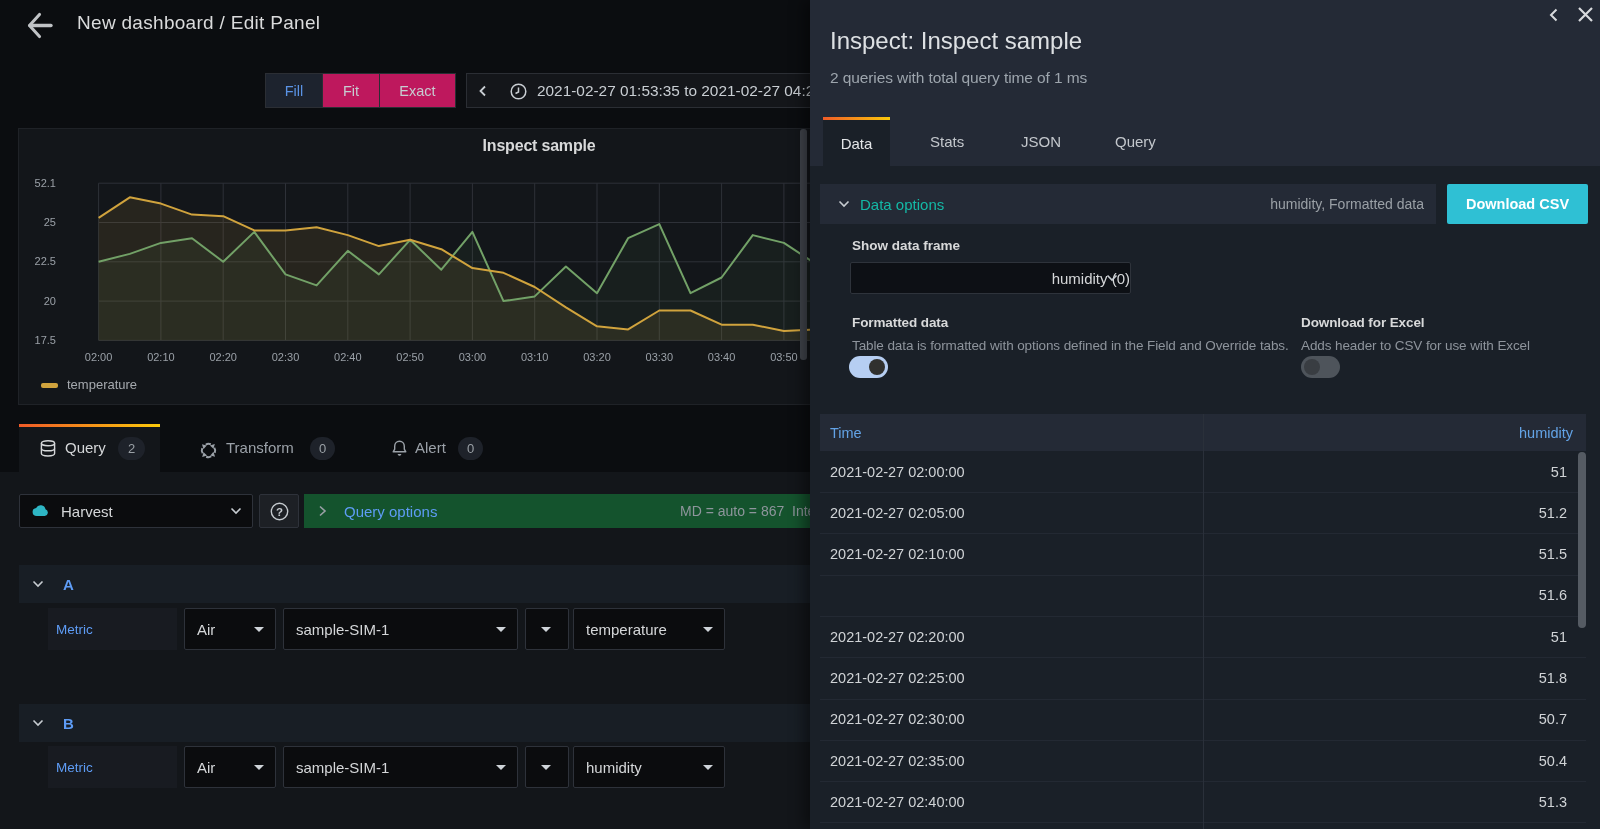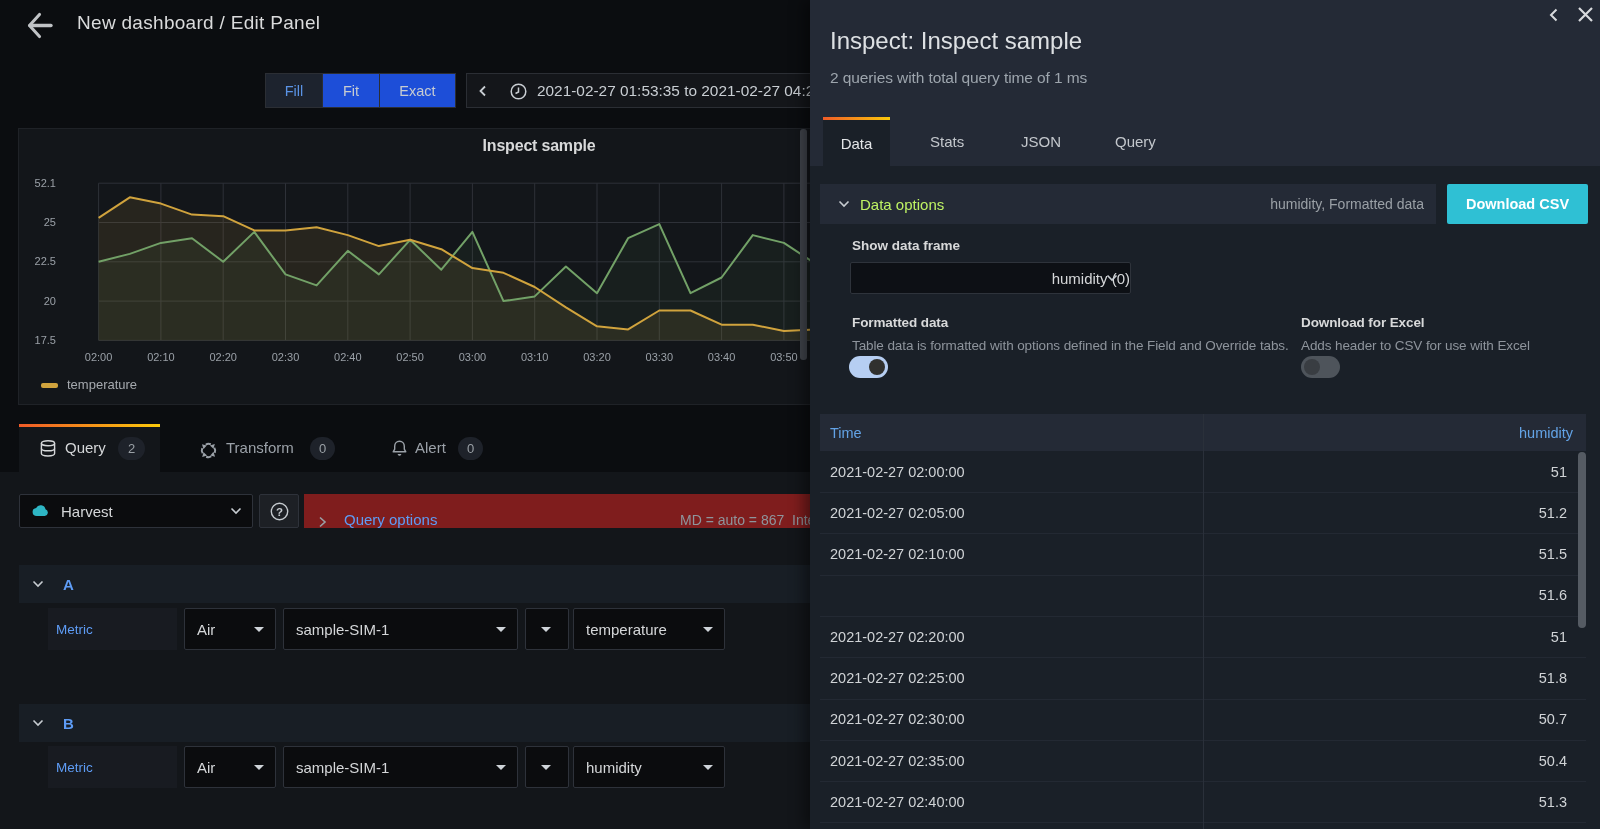--- a/index.html
+++ b/index.html
@@ -6,21 +6,21 @@
 html,body { width:1600px; height:829px; overflow:hidden; background:#0b0d10; }
 body { font-family:"Liberation Sans", sans-serif; color:#d8d9da; }
 #app { position:relative; width:1600px; height:829px; overflow:hidden; }
 .abs { position:absolute; }
 
 
 #crumb { left:77px; top:12px; font-size:19px; color:#dadbdc; letter-spacing:0.3px; }
 #backarrow { left:25px; top:12px; }
 
 
-.seg { top:73px; height:35px; background:#1d4ed8; border:1px solid #2b2e34; display:flex; align-items:center; justify-content:center; font-size:14.5px; color:#c7ccd1; }
+.seg { top:73px; height:35px; background:#be185d; border:1px solid #2b2e34; display:flex; align-items:center; justify-content:center; font-size:14.5px; color:#c7ccd1; }
 #segFill { left:265px; width:58px; background:#1d232e; color:#5a93e5; }
 #segFit { left:323px; width:57px; border-left:none; }
 #segExact { left:380px; width:76px; border-left:none; }
 #tpBack { left:466px; width:33px; top:73px; height:35px; background:#14161a; border:1px solid #2b2e34; display:flex; align-items:center; justify-content:center; }
 #tpMain { left:498px; top:73px; width:600px; height:35px; background:#14161a; border:1px solid #2b2e34; border-left:none; display:flex; align-items:center; }
 #tpText { margin-left:39px; font-size:15.4px; font-weight:500; color:#c9ced3; }
 
 
 #panel { left:18px; top:128px; width:1564px; height:277px; background:#13161a; border:1px solid #1f2227; }
 #ptitle { left:239px; top:137px; width:600px; text-align:center; font-size:16px; font-weight:700; color:#d8d9da; letter-spacing:-0.2px; }
@@ -37,40 +37,40 @@
 #tbadge { left:310px; top:437px; width:25px; }
 #abadge { left:458px; top:437px; width:25px; }
 
 
 #editor { left:0px; top:472px; width:1600px; height:357px; background:#13161a; }
 .sel { position:absolute; background:#0b0c0e; border:1px solid #2e323a; border-radius:2px; display:flex; align-items:center; font-size:15px; color:#d5d7d9; }
 .sel .txt { margin-left:12px; }
 .caret { position:absolute; right:11px; top:50%; margin-top:-2px; width:0; height:0; border-left:5px solid transparent; border-right:5px solid transparent; border-top:5px solid #cfd4d9; }
 .chev { position:absolute; right:10px; top:50%; }
 #dsrow-help { left:259px; top:494px; width:40px; height:34px; background:#1d2025; border:1px solid #2e323a; border-radius:2px; display:flex; align-items:center; justify-content:center; }
-#qopts { left:304px; top:494px; width:774px; height:34px; background:#7f1d1d; display:flex; align-items:flex-end; }
+#qopts { left:304px; top:494px; width:774px; height:34px; background:#14532d; display:flex; align-items:center; }
 .sech { position:absolute; left:19px; width:1559px; height:38px; background:#181e25; display:flex; align-items:center; }
 .sech .label { color:#5e9cf5; font-size:15px; font-weight:700; margin-left:44px; }
 .metric { position:absolute; left:48px; width:129px; height:42px; background:#181b21; display:flex; align-items:center; }
 .metric span { margin-left:8px; color:#5e9cf5; font-size:13.5px; font-weight:500; }
 
 
 #lscroll { left:800px; top:129px; width:7px; height:231px; background:#40444b; border-radius:3px; }
 
 
 #drawer { left:810px; top:0; width:790px; height:829px; background:#242a36; box-shadow:-6px 0 14px rgba(0,0,0,0.45); }
 #dtitle { left:830px; top:27px; font-size:24px; font-weight:500; color:#dde0e3; }
 #dsub { left:830px; top:69px; font-size:15.5px; color:#9da5ad; letter-spacing:-0.1px; }
 #dtabs { left:810px; top:117px; width:870px; height:49px; }
 #dataTab { position:absolute; left:13px; top:0; width:67px; height:49px; background:#1a2028; border-top:3px solid; border-image:linear-gradient(90deg,#f05a28,#fbca0a) 1; display:flex; align-items:center; justify-content:center; font-size:15px; color:#e3e5e7; }
 .dtab { position:absolute; top:0; height:49px; display:flex; align-items:center; font-size:15px; color:#c3c7cc; }
 #dcontent { left:810px; top:166px; width:790px; height:663px; background:#1a2028; }
 
 #dobar { left:820px; top:184px; width:616px; height:40px; background:#242a36; display:flex; align-items:center; }
-#dobar .t { color:#bef264; font-size:15px; font-weight:500; margin-left:40px; }
+#dobar .t { color:#14b8a6; font-size:15px; font-weight:500; margin-left:40px; }
 #dobar .r { position:absolute; right:12px; color:#9aa0a6; font-size:14px; }
 #dlcsv { left:1447px; top:184px; width:141px; height:40px; background:#2fc0d4; border-radius:2px; display:flex; align-items:center; justify-content:center; color:#fff; font-size:14.5px; font-weight:700; }
 #sdf { left:852px; top:238px; font-size:13.5px; font-weight:700; color:#d8d9da; }
 #ddrop { left:850px; top:262px; width:281px; height:32px; background:#0d1015; border:1px solid #2e333b; border-radius:2px; display:flex; align-items:center; font-size:15px; color:#d5d7d9;justify-content:flex-end; }
 .optlabel { position:absolute; font-size:13.5px; font-weight:700; color:#d8d9da; letter-spacing:-0.1px; }
 .optdesc { position:absolute; font-size:13.5px; color:#8e949c; letter-spacing:-0.1px; }
 .toggle { position:absolute; width:39px; height:22px; border-radius:11px; }
 #tg1 { left:849px; top:356px; background:#b6cef2; }
 #tg1 .knob { position:absolute; right:3px; top:3px; width:16px; height:16px; border-radius:8px; background:#30302e; }
 #tg2 { left:1301px; top:356px; background:#4e545b; }

